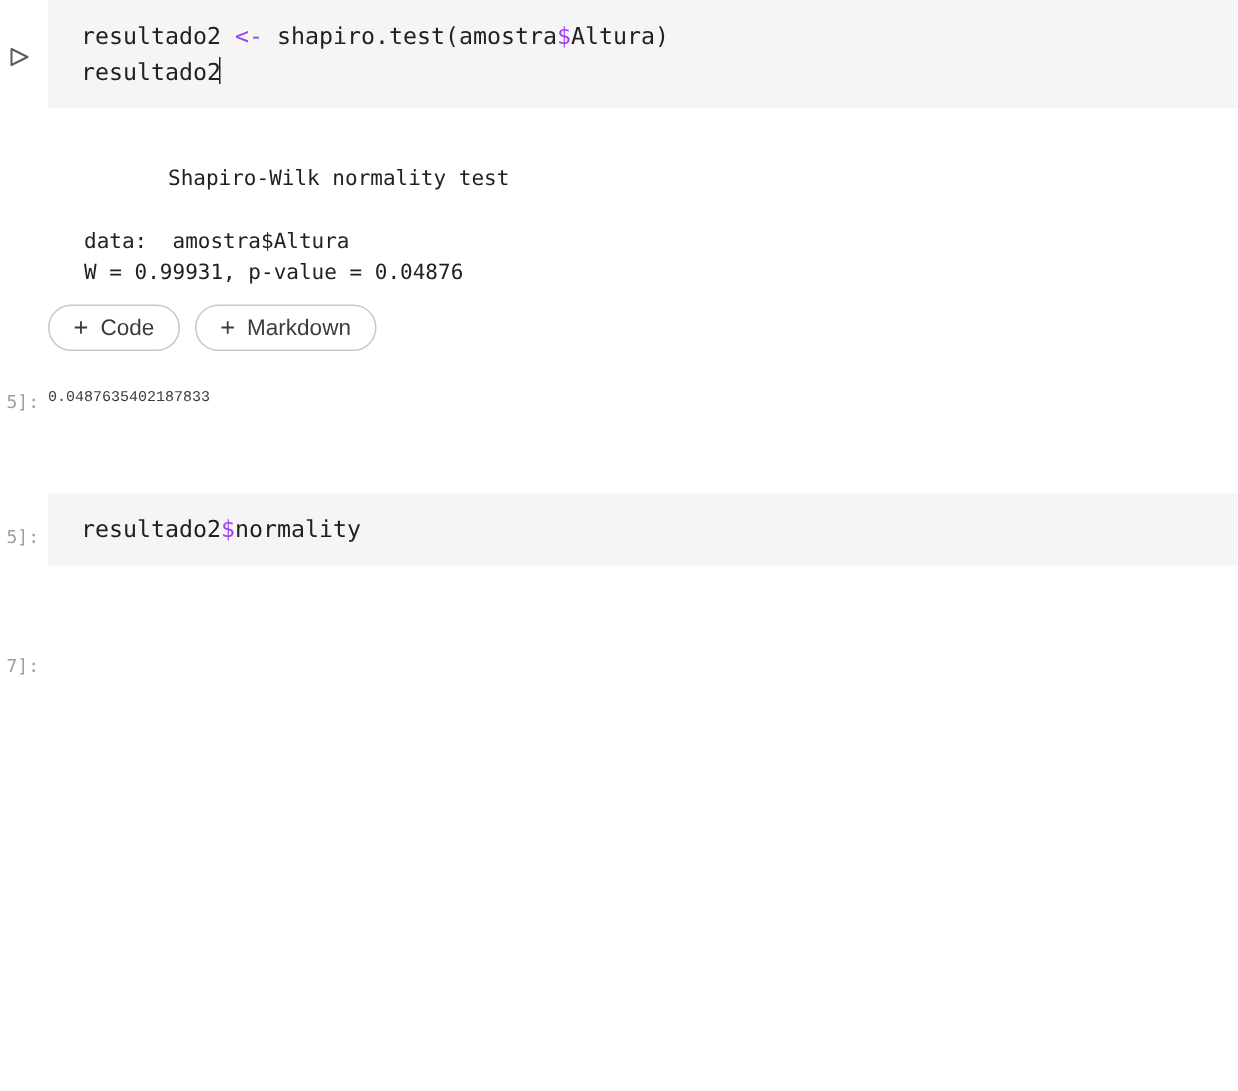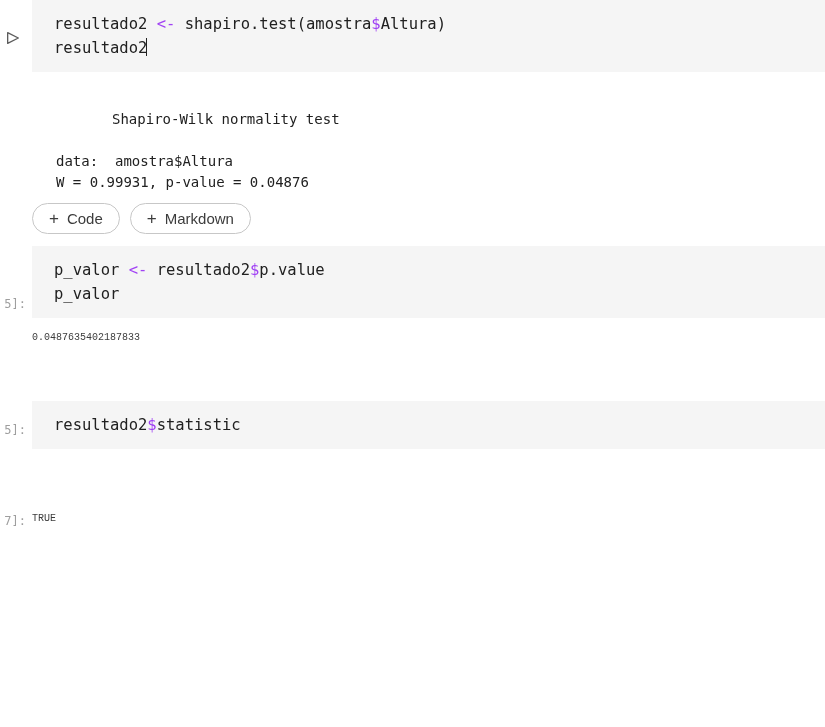--- a/index.html
+++ b/index.html
@@ -139,41 +139,36 @@
           <span class="plus">+</span>
           <span>Markdown</span>
         </button>
       </div>
     </div>
   </div>
 
   <div class="cell-row">
     <div class="prompt-col">5]:</div>
     <div class="cell-body">
-      <div class="code-cell"><span>p_valor </span><span class="assign">&lt;-</span><span> resultado2</span><span class="dollar">$</span><span>p.value</span>
-<span>p_valor</span></div>
       <div class="plain-output">
         <span>0.0487635402187833</span>
       </div>
     </div>
   </div>
 
   <div class="spacer-lg"></div>
 
   <div class="cell-row">
     <div class="prompt-col">5]:</div>
     <div class="cell-body">
-      <div class="code-cell"><span>resultado2</span><span class="dollar">$</span><span>statistic</span></div>
+      <div class="code-cell"><span>resultado2</span><span class="dollar">$</span><span>normality</span></div>
     </div>
   </div>
 
   <div class="spacer-lg"></div>
 
   <div class="cell-row">
     <div class="prompt-col">7]:</div>
     <div class="cell-body">
-      <div class="plain-output">
-        <span>TRUE</span>
-      </div>
     </div>
   </div>
 
 </div>
 
 </body></html>

